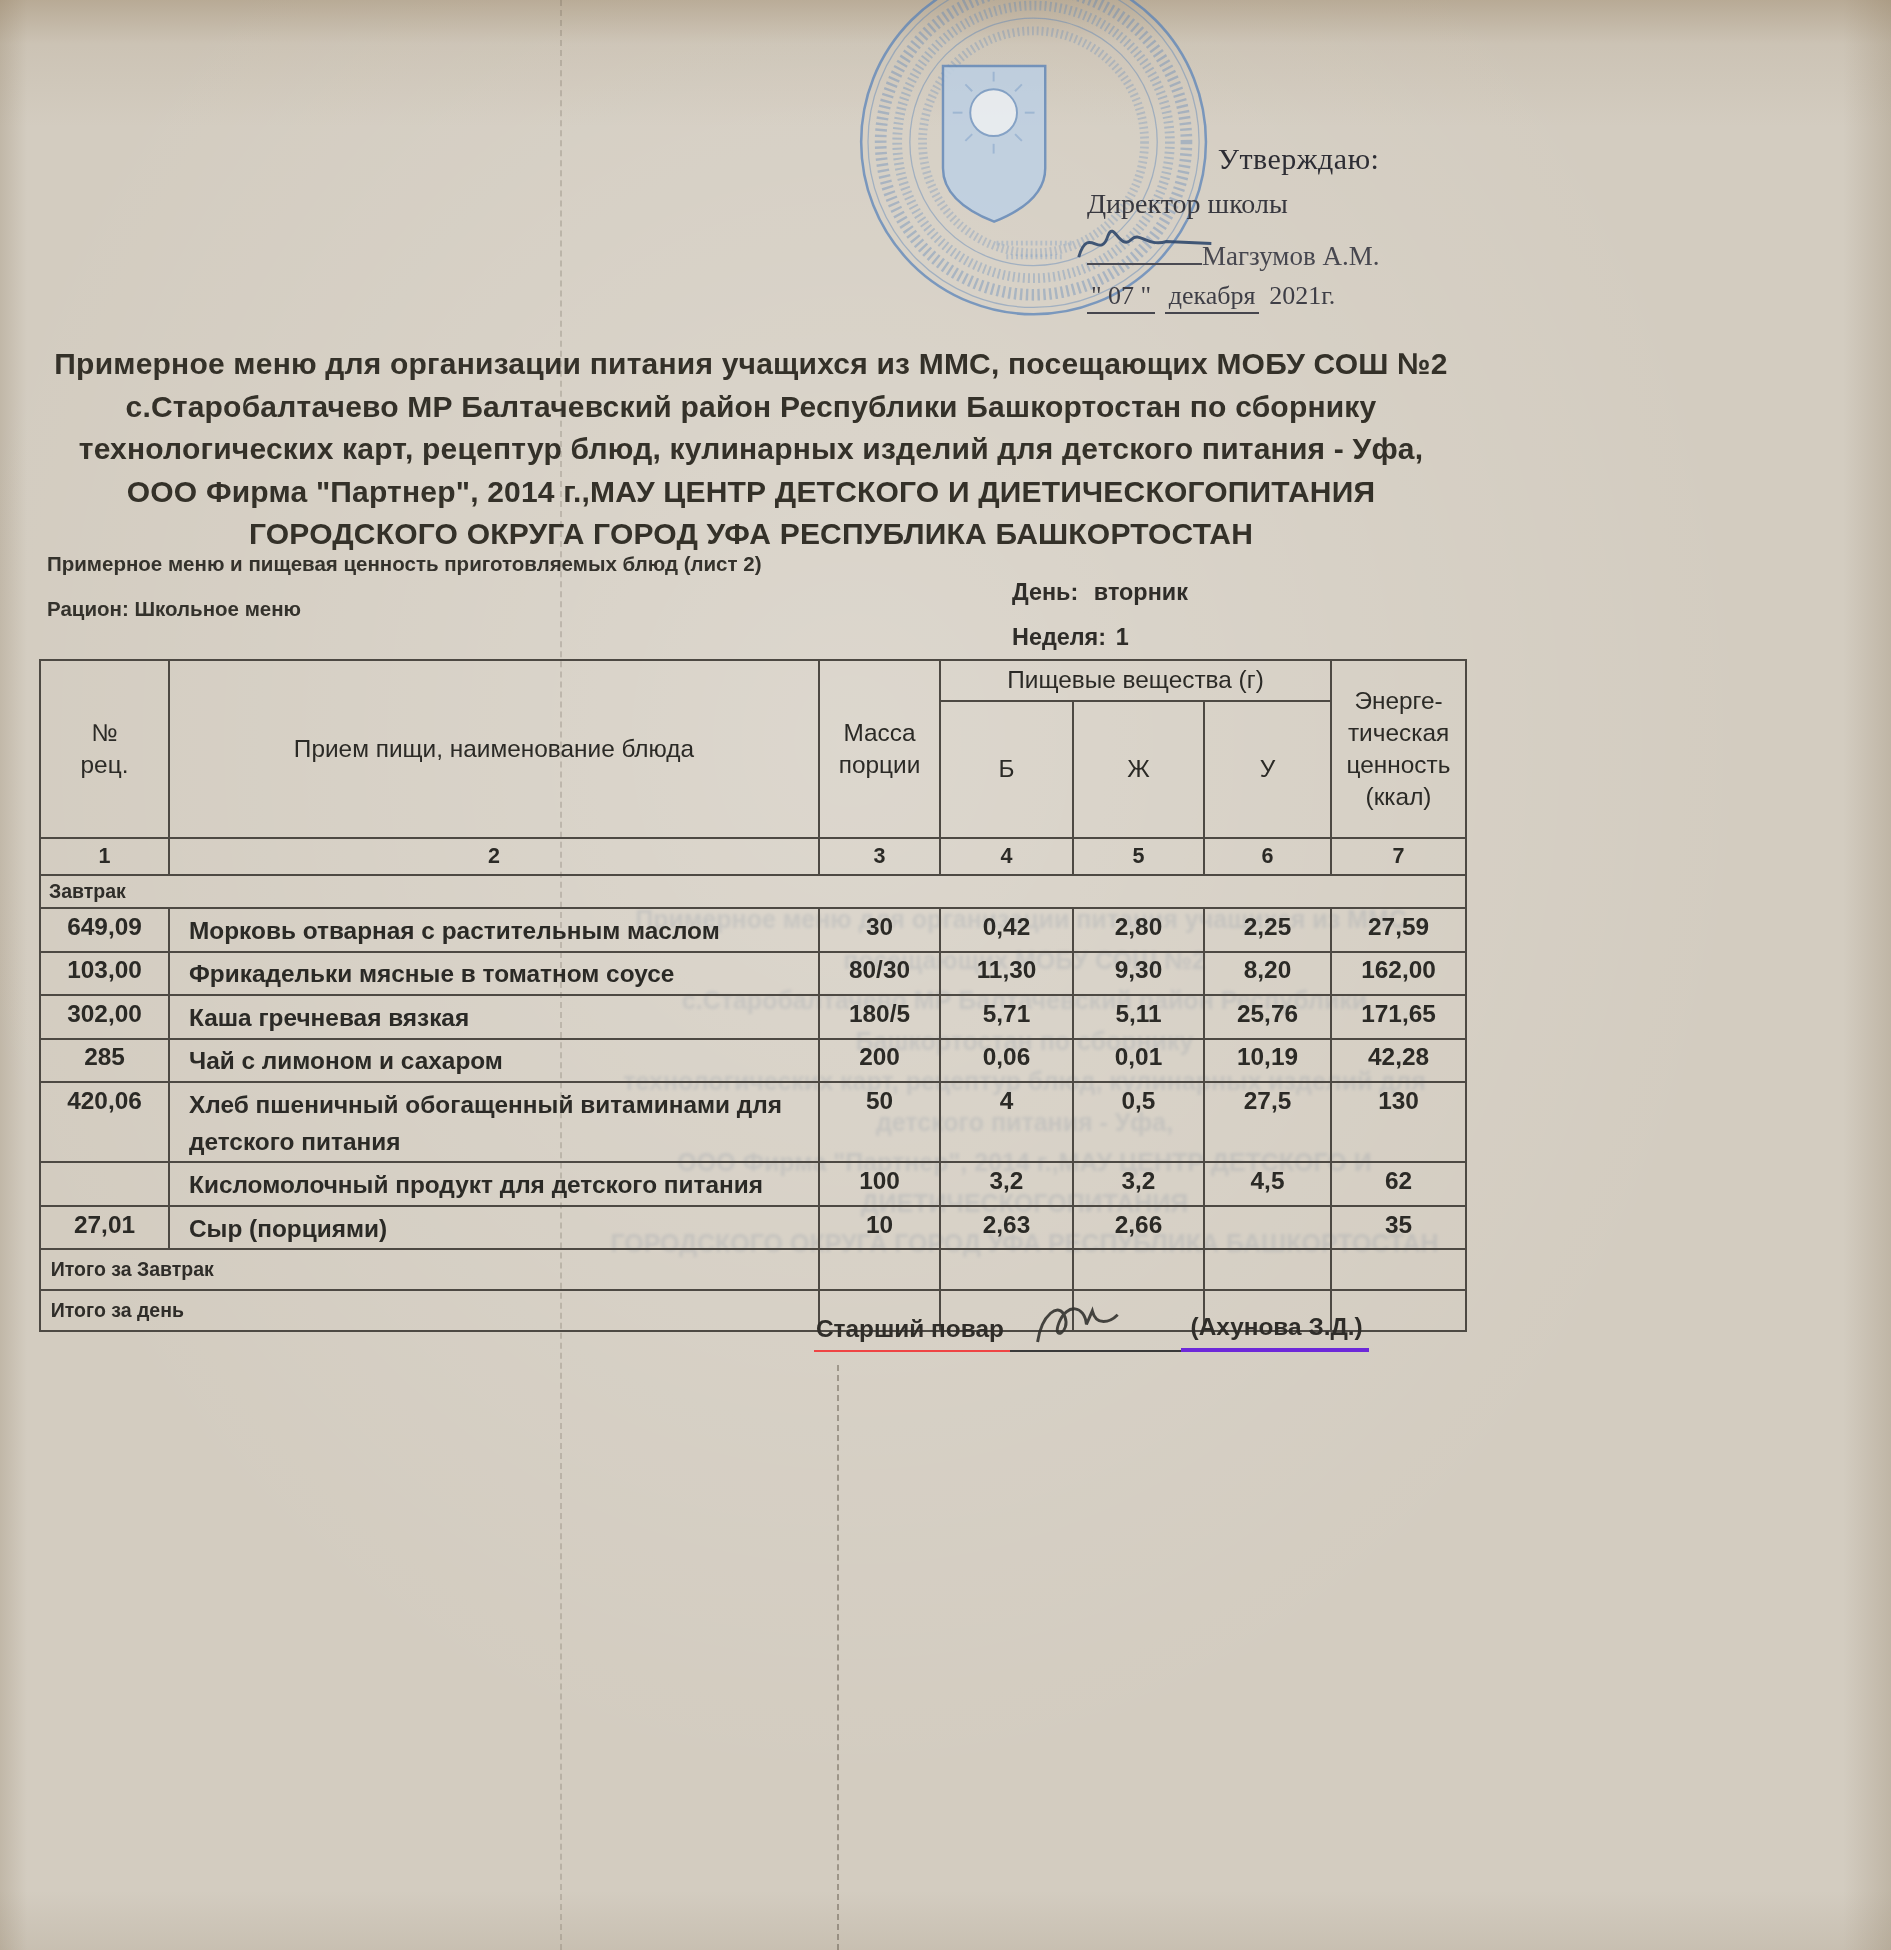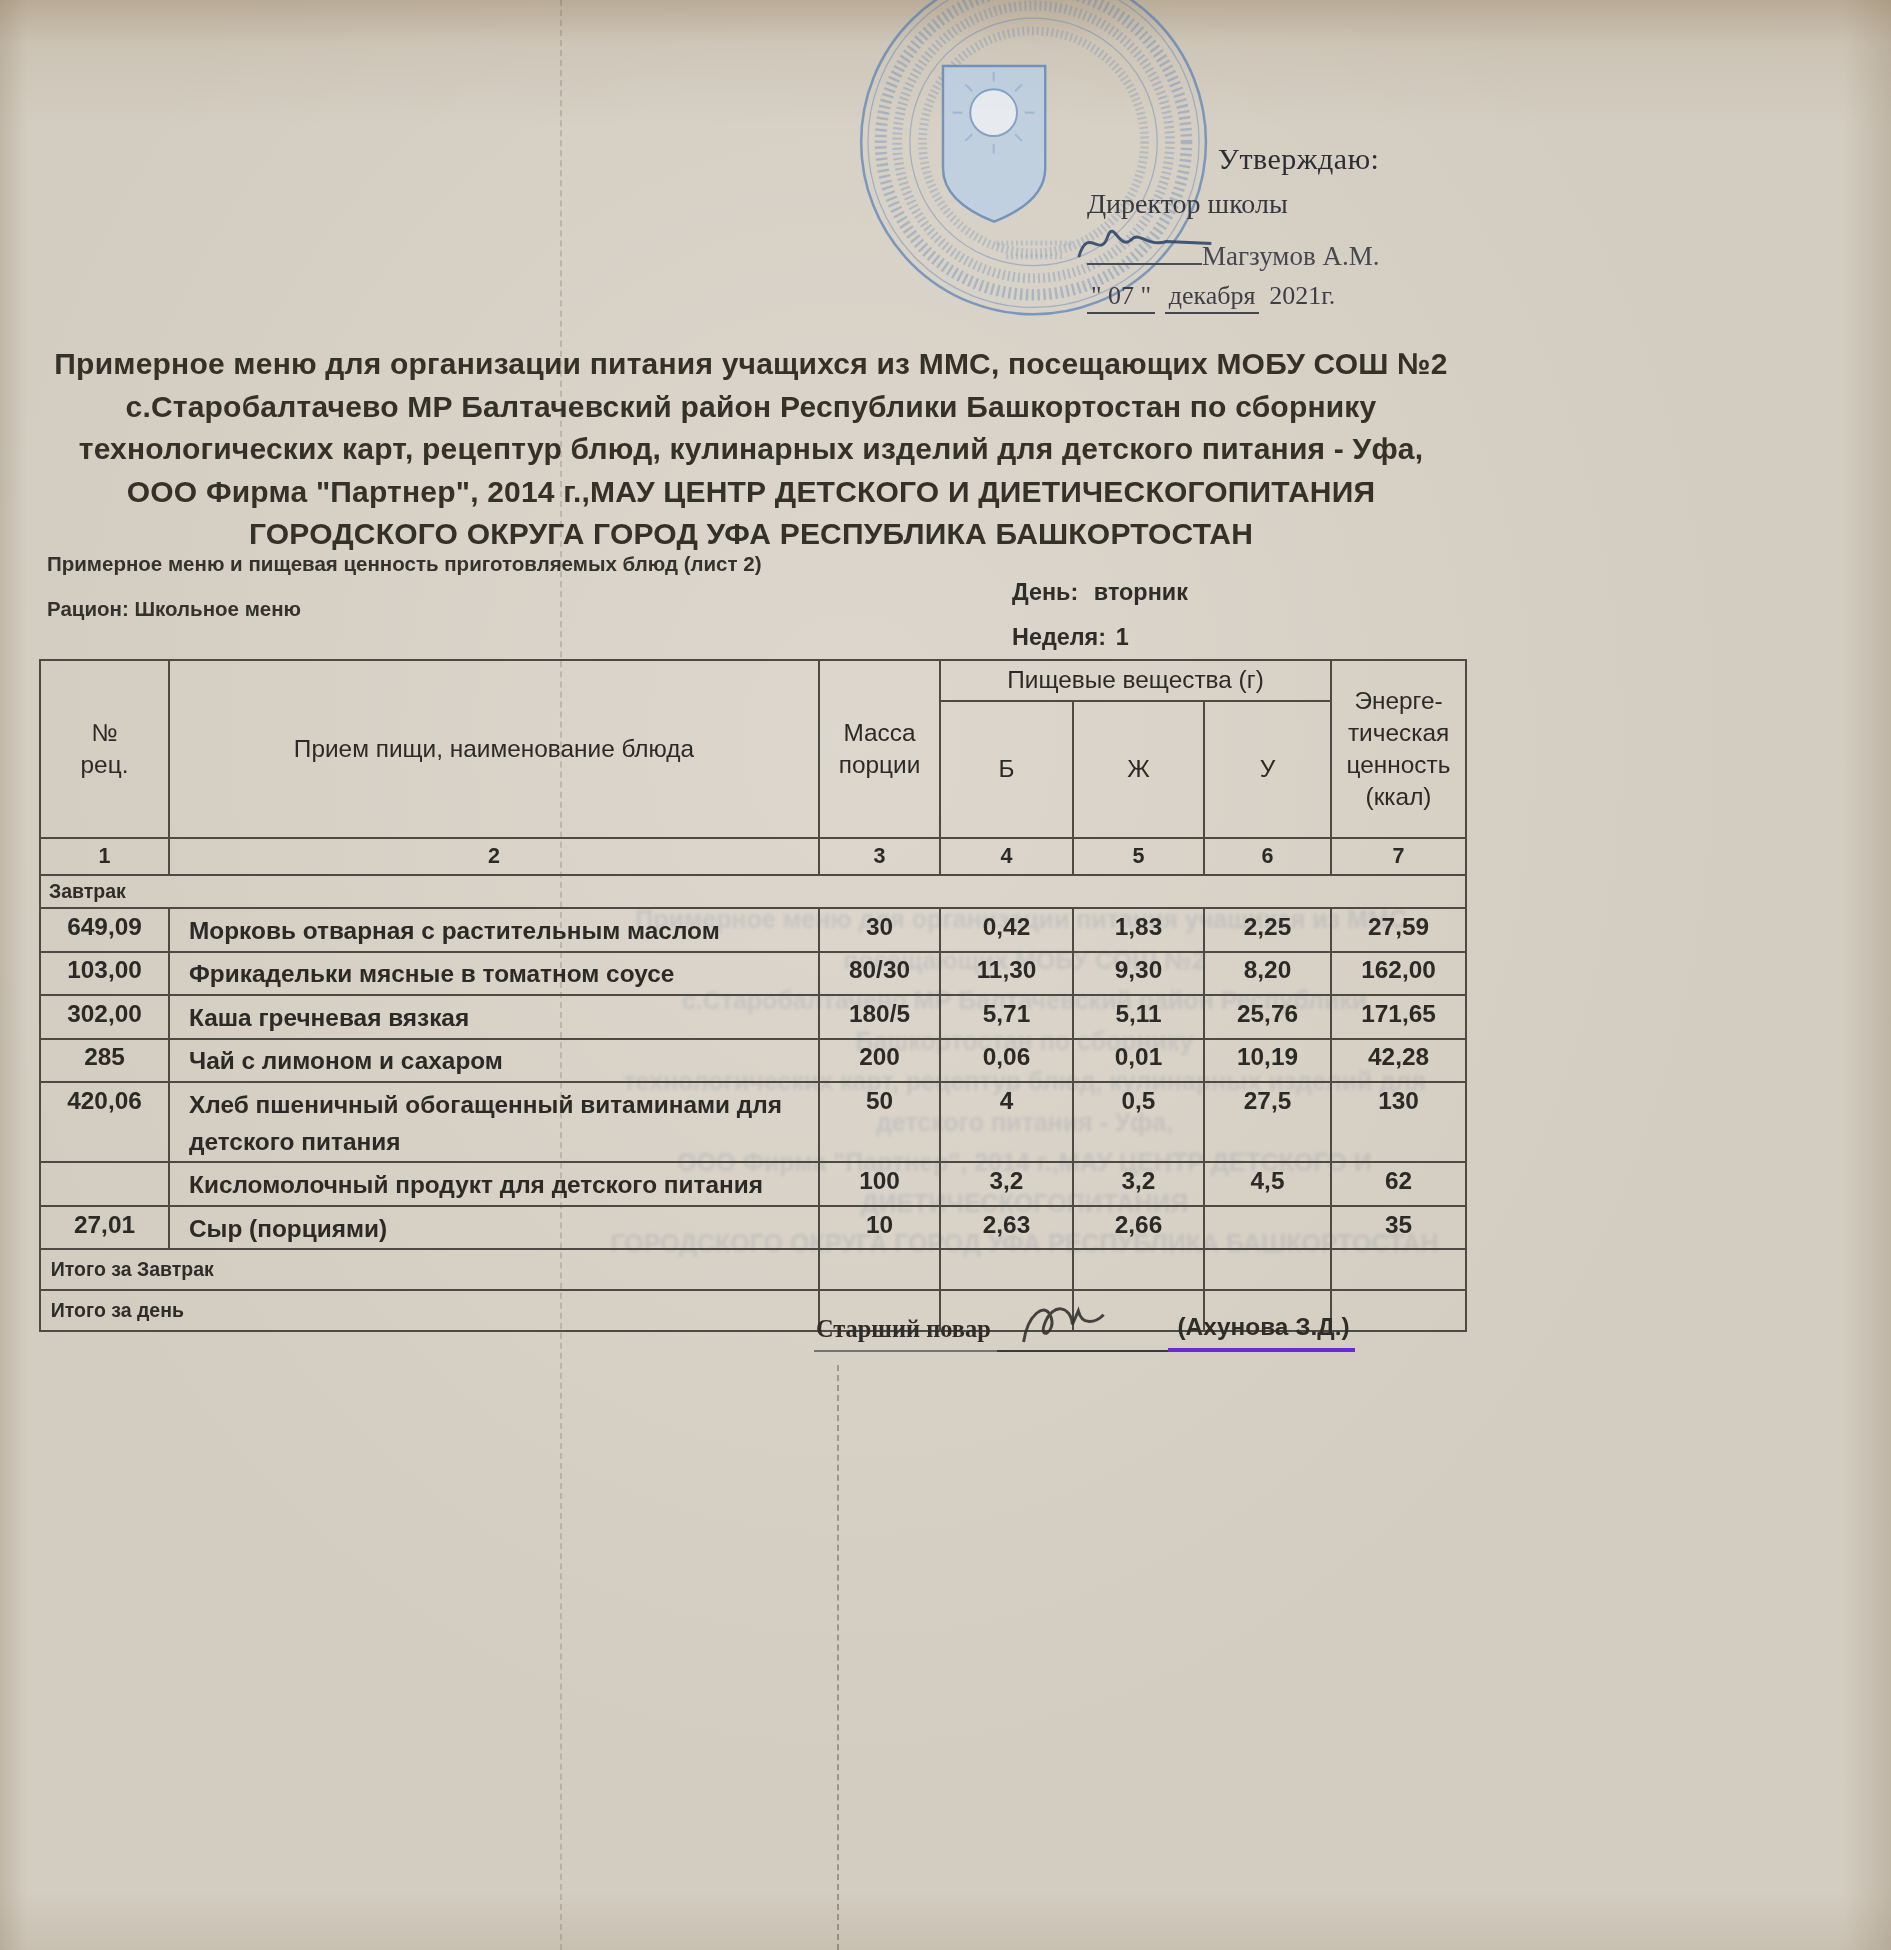--- a/index.html
+++ b/index.html
@@ -54,21 +54,21 @@
   tr.h1 { height:41px; } tr.h2 { height:137px; }
   tr.nums td { height:37px; font-size:21.5px; font-weight:700; text-align:center; vertical-align:middle; color:#2b2a26; }
   tr.section td { height:33px; font-size:19.5px; font-weight:700; text-align:left; padding-left:8px; vertical-align:middle; }
   tr.data td { height:37px; font-size:24.4px; font-weight:700; text-align:center; vertical-align:top; padding-top:3.9px; color:#2b2a26; }
   tr.data td.name { text-align:left; padding-left:19px; padding-right:7.8px; line-height:1.5; }
   tr.data.tall { height:76px; }
   tr.total td { height:41px; font-size:19.5px; font-weight:700; text-align:left; padding-left:9.8px; vertical-align:middle; }
 
   
   .footer-line { position:absolute; left:814px; top:1313px; display:flex; align-items:flex-end; font-size:24.4px; font-weight:700; color:#2f2d29; }
-  .cook-label { border-bottom:2px solid #737373; padding:0 5.9px 6.8px 2px;font-family:Liberation Serif, serif; }
+  .cook-label { border-bottom:2px solid #ef4444; padding:0 5.9px 6.8px 2px; }
   .cook-blank { width:171px; border-bottom:2px solid #3a3a3a; position:relative; height:39px; }
   .cook-blank svg { position:absolute; left:9.8px; top:-17.6px; }
   .cook-name  { border-bottom:4px solid #6d28d9; padding:0 5.9px 6.8px 9.8px; }
 
   
   .fold-left  { position:absolute; left:560px; top:0; height:1950px; border-left:2.9px dashed rgba(90,82,68,0.22); pointer-events:none; }
   .fold-right { position:absolute; left:837px; top:1365px; height:585px; border-left:2.9px dashed rgba(90,82,68,0.45); pointer-events:none; }
   .ghost {
     position:absolute; left:605px; top:899px; width:839px;
     font-size:25px; font-weight:700; line-height:1.62; text-align:center;
@@ -188,21 +188,21 @@
     </tr>
     <tr class="section">
       <td colspan="7">Завтрак</td>
     </tr>
 
     <tr class="data">
       <td>649,09</td>
       <td class="name">Морковь отварная с растительным маслом</td>
       <td>30</td>
       <td>0,42</td>
-      <td>1,83</td>
+      <td>2,80</td>
       <td>2,25</td>
       <td>27,59</td>
     </tr>
     <tr class="data">
       <td>103,00</td>
       <td class="name">Фрикадельки мясные в томатном соусе</td>
       <td>80/30</td>
       <td>11,30</td>
       <td>9,30</td>
       <td>8,20</td>

